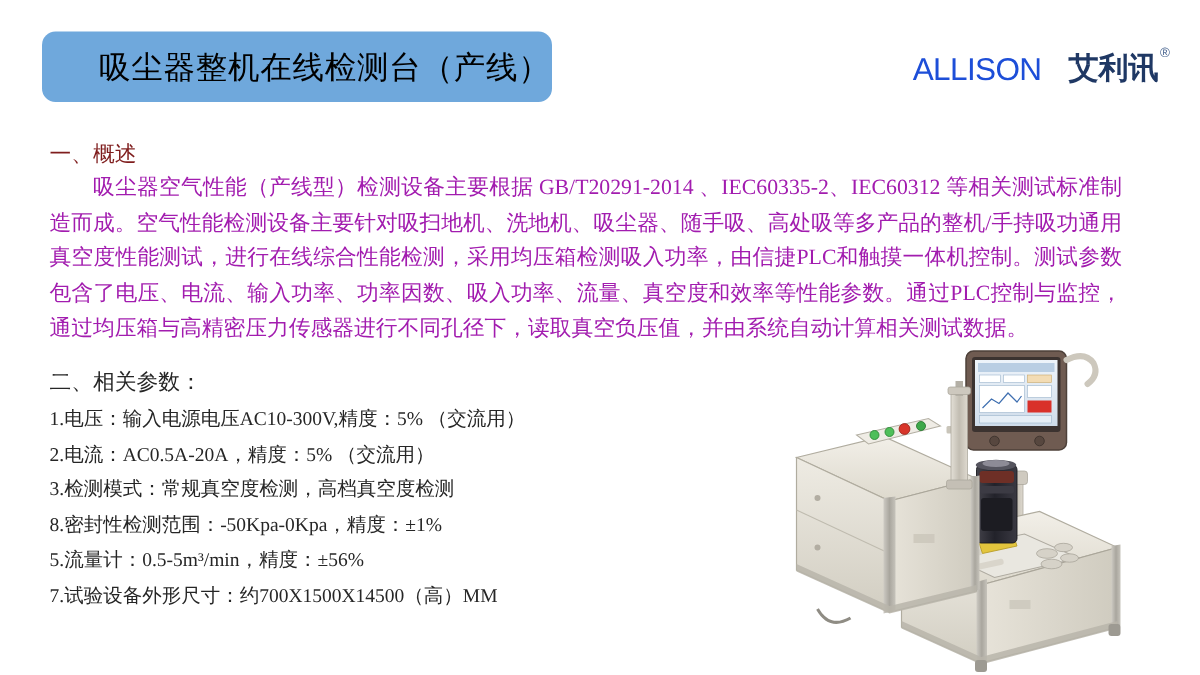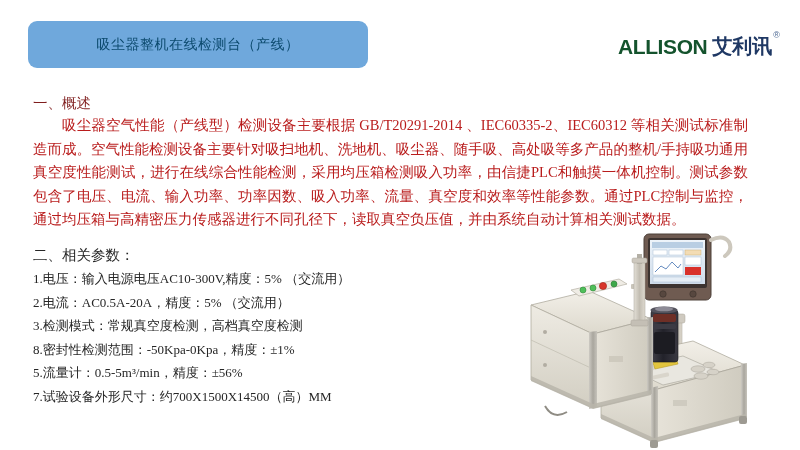--- a/index.html
+++ b/index.html
@@ -28,50 +28,51 @@
     top: 21px;
     width: 340px;
     height: 47px;
     background: #6fa8dc;
     border-radius: 9px;
     display: flex;
     align-items: center;
     justify-content: center;
   }
   #title-text {
-    font-size: 14px;
-    color: #0c4a6e;
+    font-size: 21px;
+    color: #000000;
     letter-spacing: 0.5px;
     font-family: "Liberation Serif", "DejaVu Serif", serif;
     white-space: nowrap;
+    padding-left: 37px;
   }
 
   
   #logo {
     position: absolute;
     right: 20px;
     top: 36px;
     display: flex;
     align-items: flex-start;
   }
   #logo-latin {
     font-family: "Liberation Sans", "DejaVu Sans", sans-serif;
-    font-weight: bold;
+    font-weight: normal;
     font-size: 21px;
-    color: #14532d;
+    color: #1d4ed8;
     letter-spacing: -0.4px;
     line-height: 1;
   }
   #logo-cjk {
     font-family: "Liberation Sans", "DejaVu Sans", sans-serif;
     font-weight: bold;
     font-size: 20px;
     color: #1f3864;
     line-height: 1;
-    margin-left: 5px;
+    margin-left: 18px;
   }
   #logo-reg {
     font-family: "Liberation Sans", "DejaVu Sans", sans-serif;
     font-size: 9px;
     color: #4a6691;
     margin-left: 1px;
     margin-top: -5px;
     line-height: 1;
   }
 
@@ -83,21 +84,21 @@
     width: 715px;
   }
   .section-heading {
     font-size: 14.5px;
     color: #7f1d1d;
     line-height: 22px;
     white-space: nowrap;
   }
   .para {
     font-size: 14.5px;
-    color: #b91c1c;
+    color: #a21caf;
     line-height: 23.5px;
     text-align: justify;
     text-justify: inter-ideograph;
     text-indent: 2em;
   }
   #params {
     margin-top: 12px;
   }
   .param-line {
     font-size: 13px;

